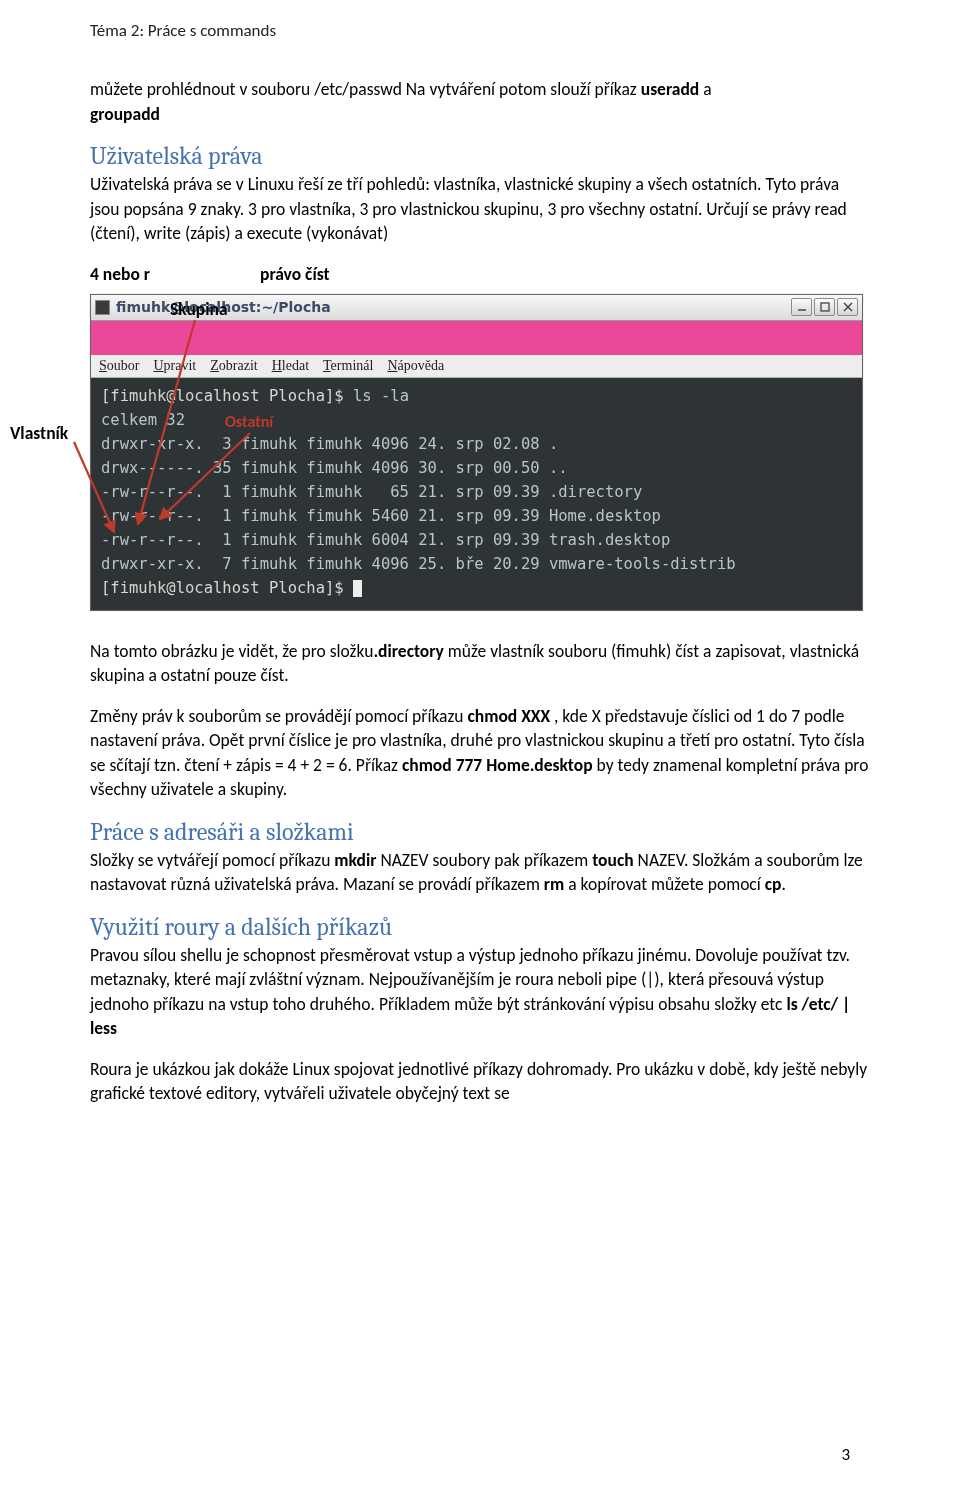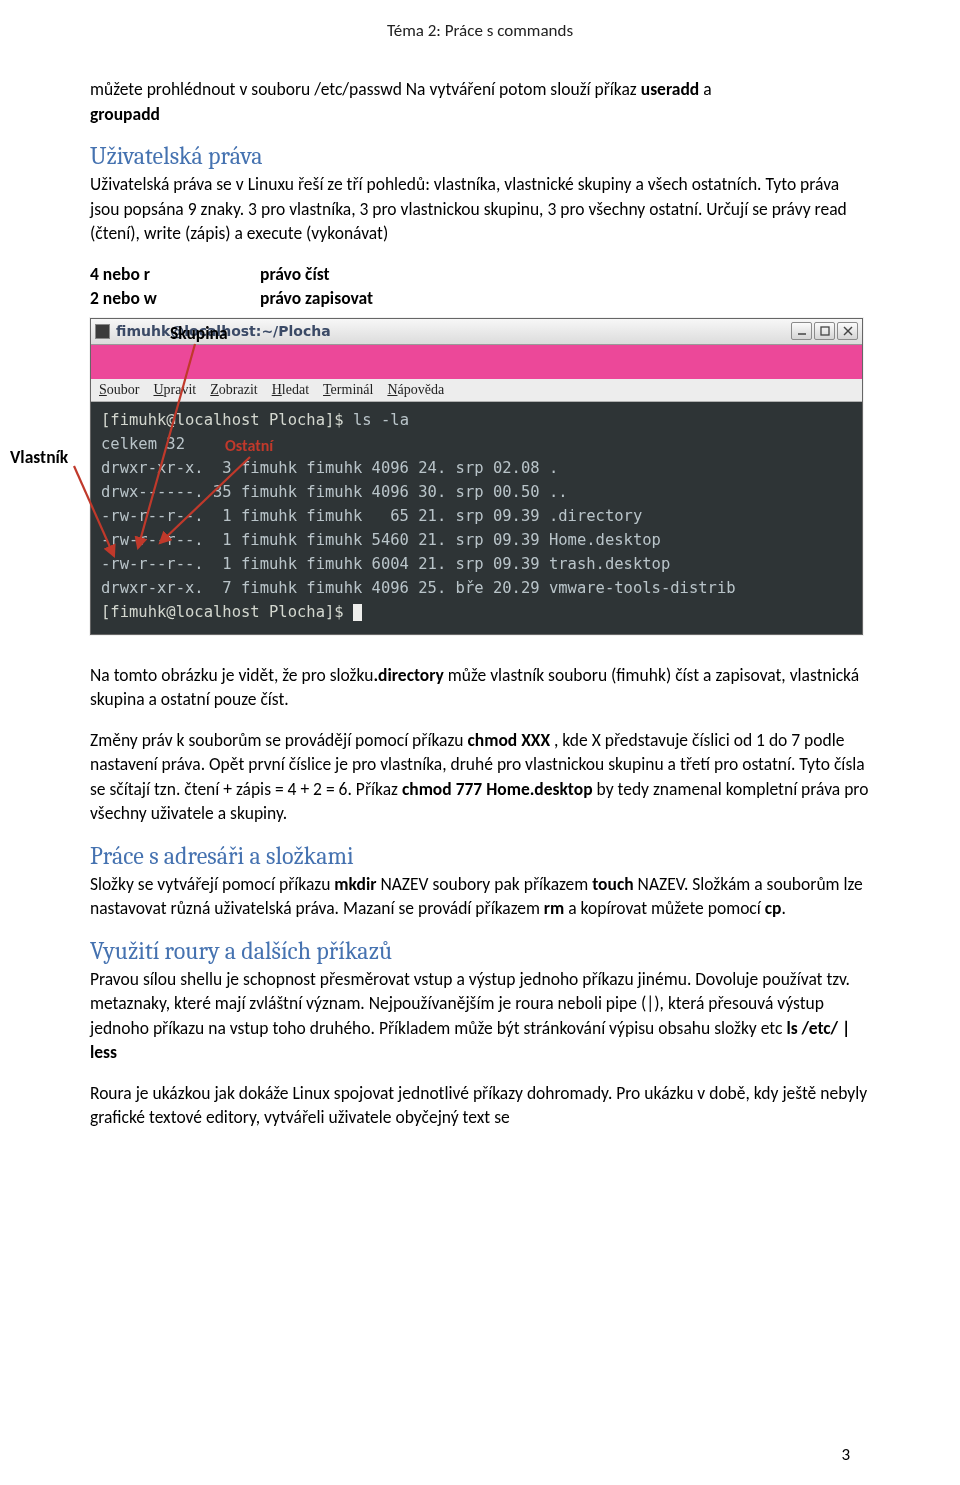--- a/index.html
+++ b/index.html
@@ -9,21 +9,20 @@
     color: #000;
     width: 960px;
     min-height: 1485px;
     padding: 20px 90px 30px 90px;
     position: relative;
   }
   .header-line {
     font-size: 17px;
     color: #222;
     margin-bottom: 36px;
-    text-align: center;
   }
   .body-text {
     font-size: 17.5px;
     line-height: 1.4;
     color: #000;
   }
   p.body-text { margin-bottom: 4px; }
   .para-block { margin-bottom: 16px; }
   .bold { font-weight: 700; }
   .blue-title {
@@ -164,24 +163,20 @@
 <div class="blue-title">Uživatelská práva</div>
 <div class="para-block">
   <p class="body-text">Uživatelská práva se v Linuxu řeší ze tří pohledů: vlastníka, vlastnické skupiny a všech ostatních. Tyto práva jsou popsána 9 znaky. 3 pro vlastníka, 3 pro vlastnickou skupinu, 3 pro všechny ostatní. Určují se právy read (čtení), write (zápis) a execute (vykonávat)</p>
 </div>
 
 <table class="table-rights">
   <tbody>
   <tr>
         <td>4 nebo r</td>
         <td>právo číst</td>
-      </tr>
-  <tr>
-        <td>2 nebo w</td>
-        <td>právo zapisovat</td>
       </tr>
 </tbody>
   </table>
 
 <div class="term-wrap">
   <div class="vlastnik-label">Vlastník</div>
   <div class="skupina-label">Skupina</div>
   <div class="ostatni-label">Ostatní</div>
 
   <svg class="arrow-svg" style="left:60px;top:140px" width="60" height="110">

